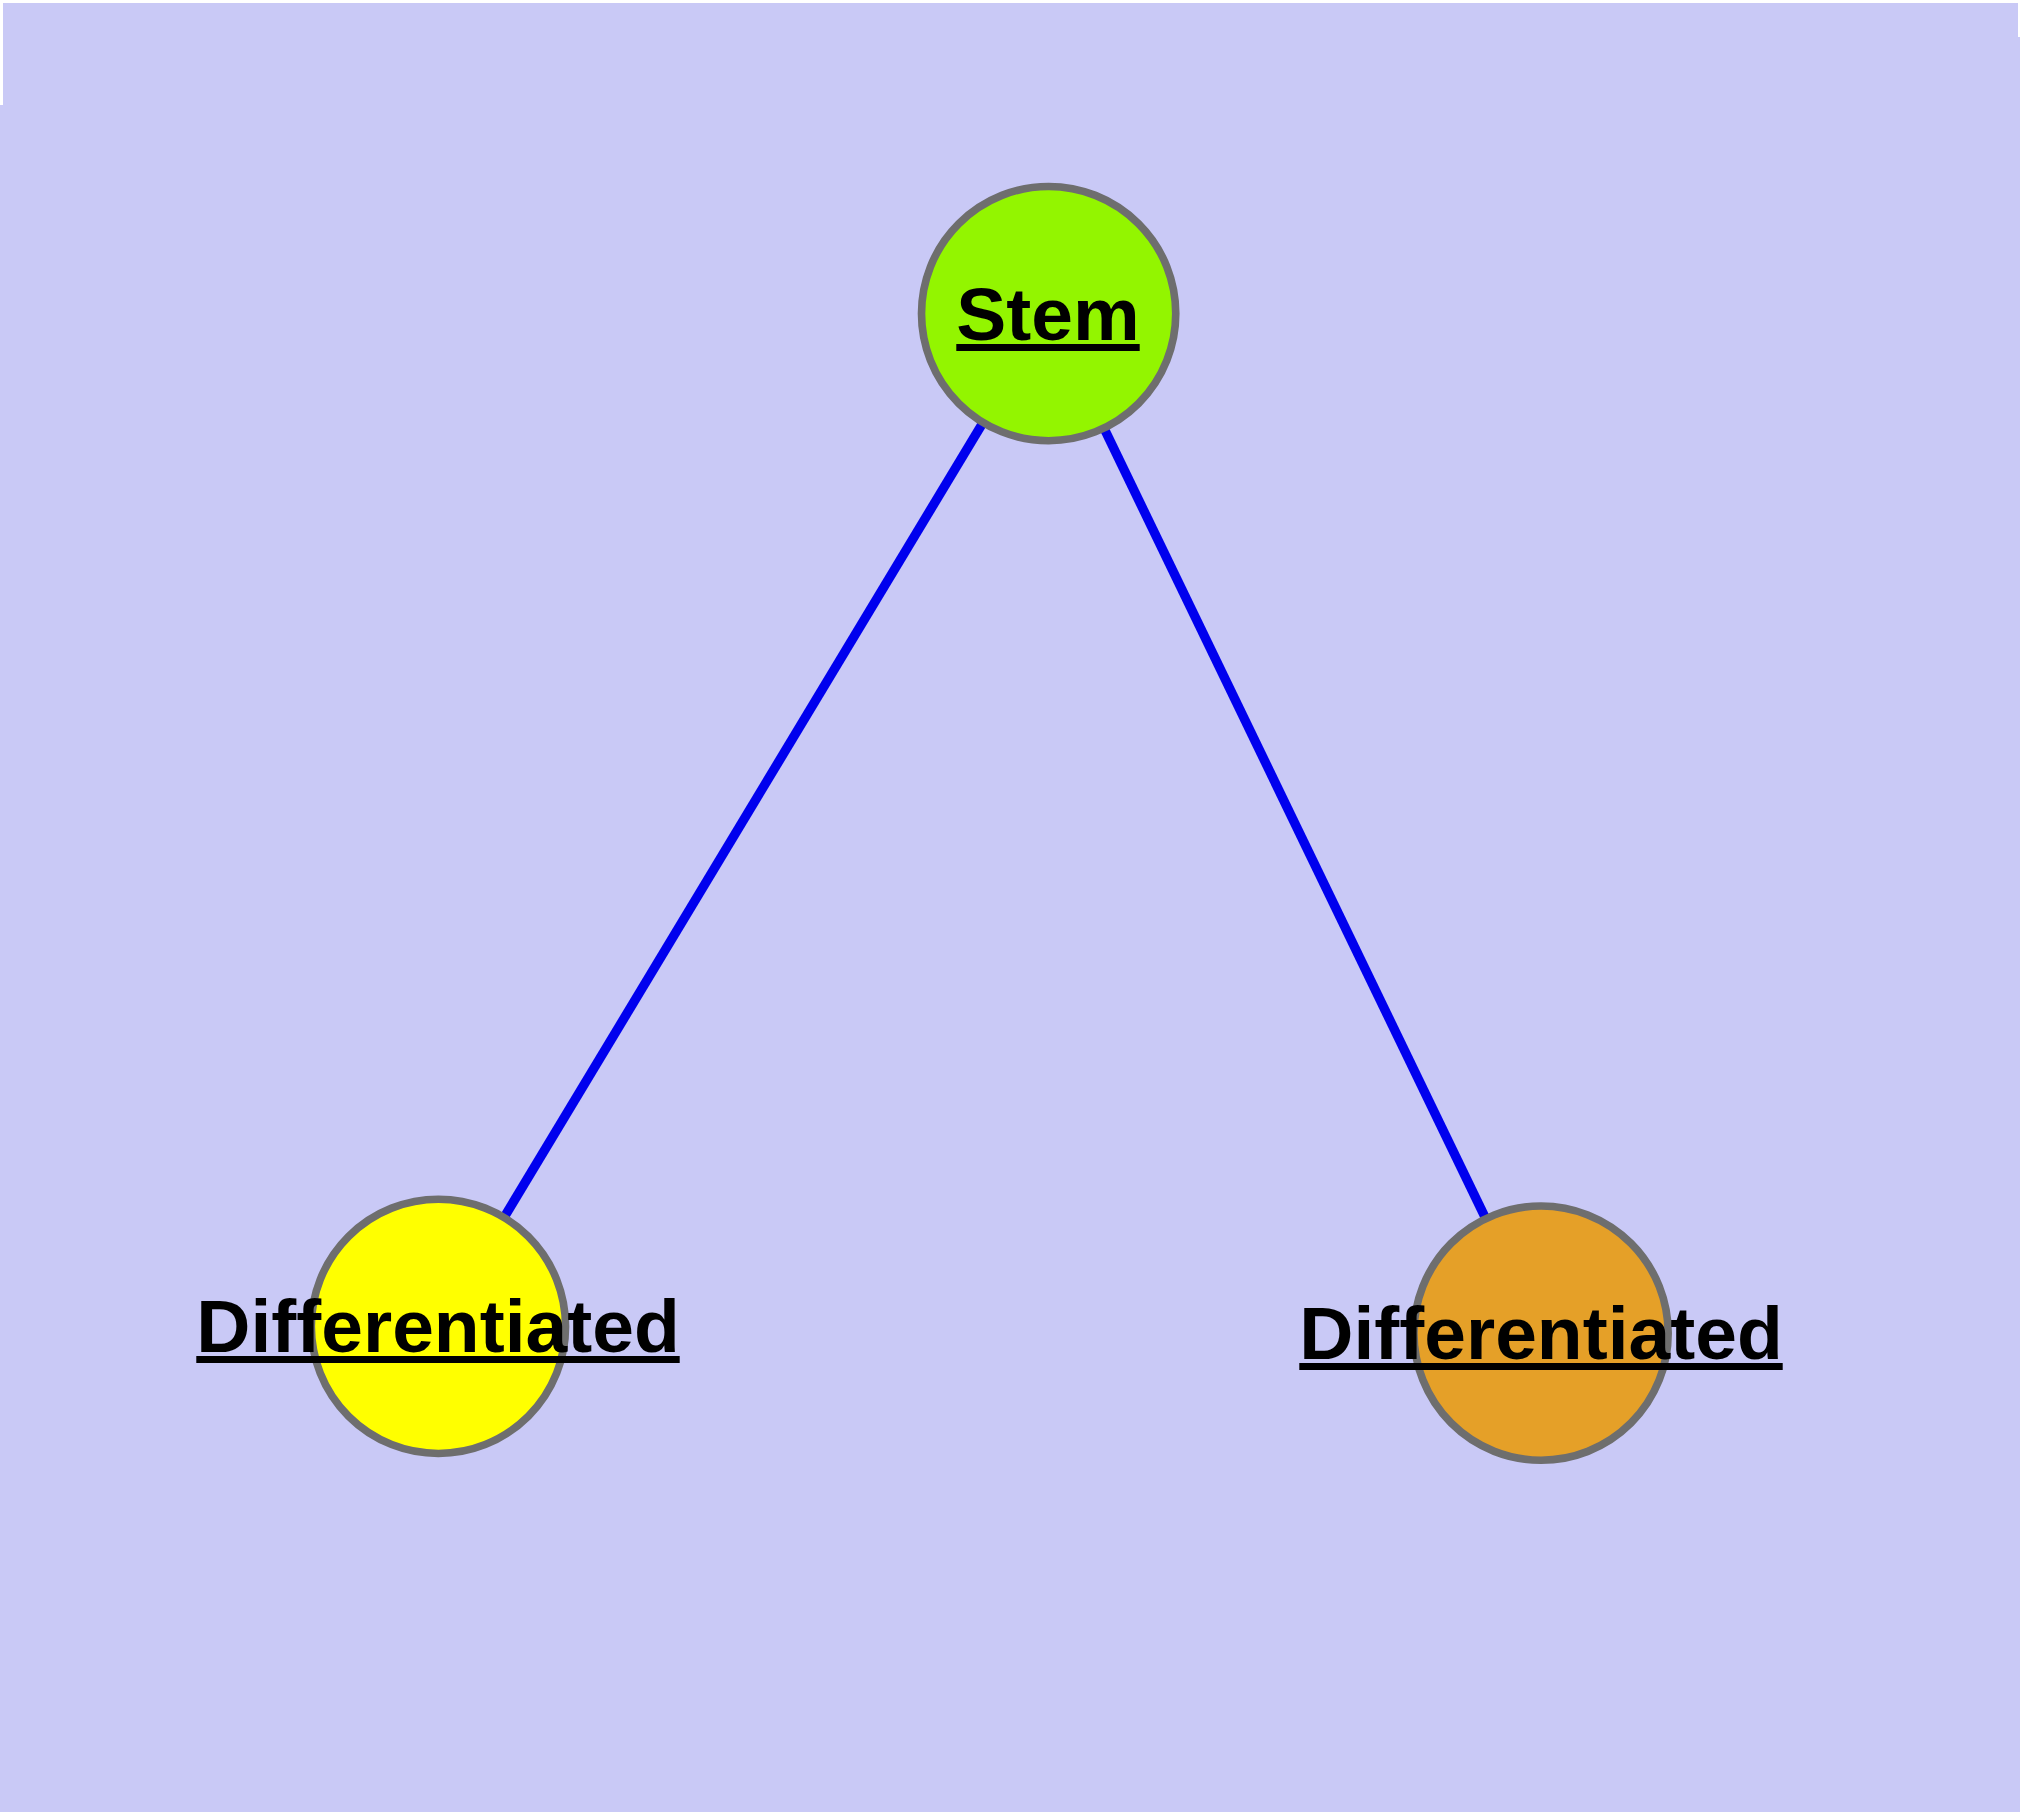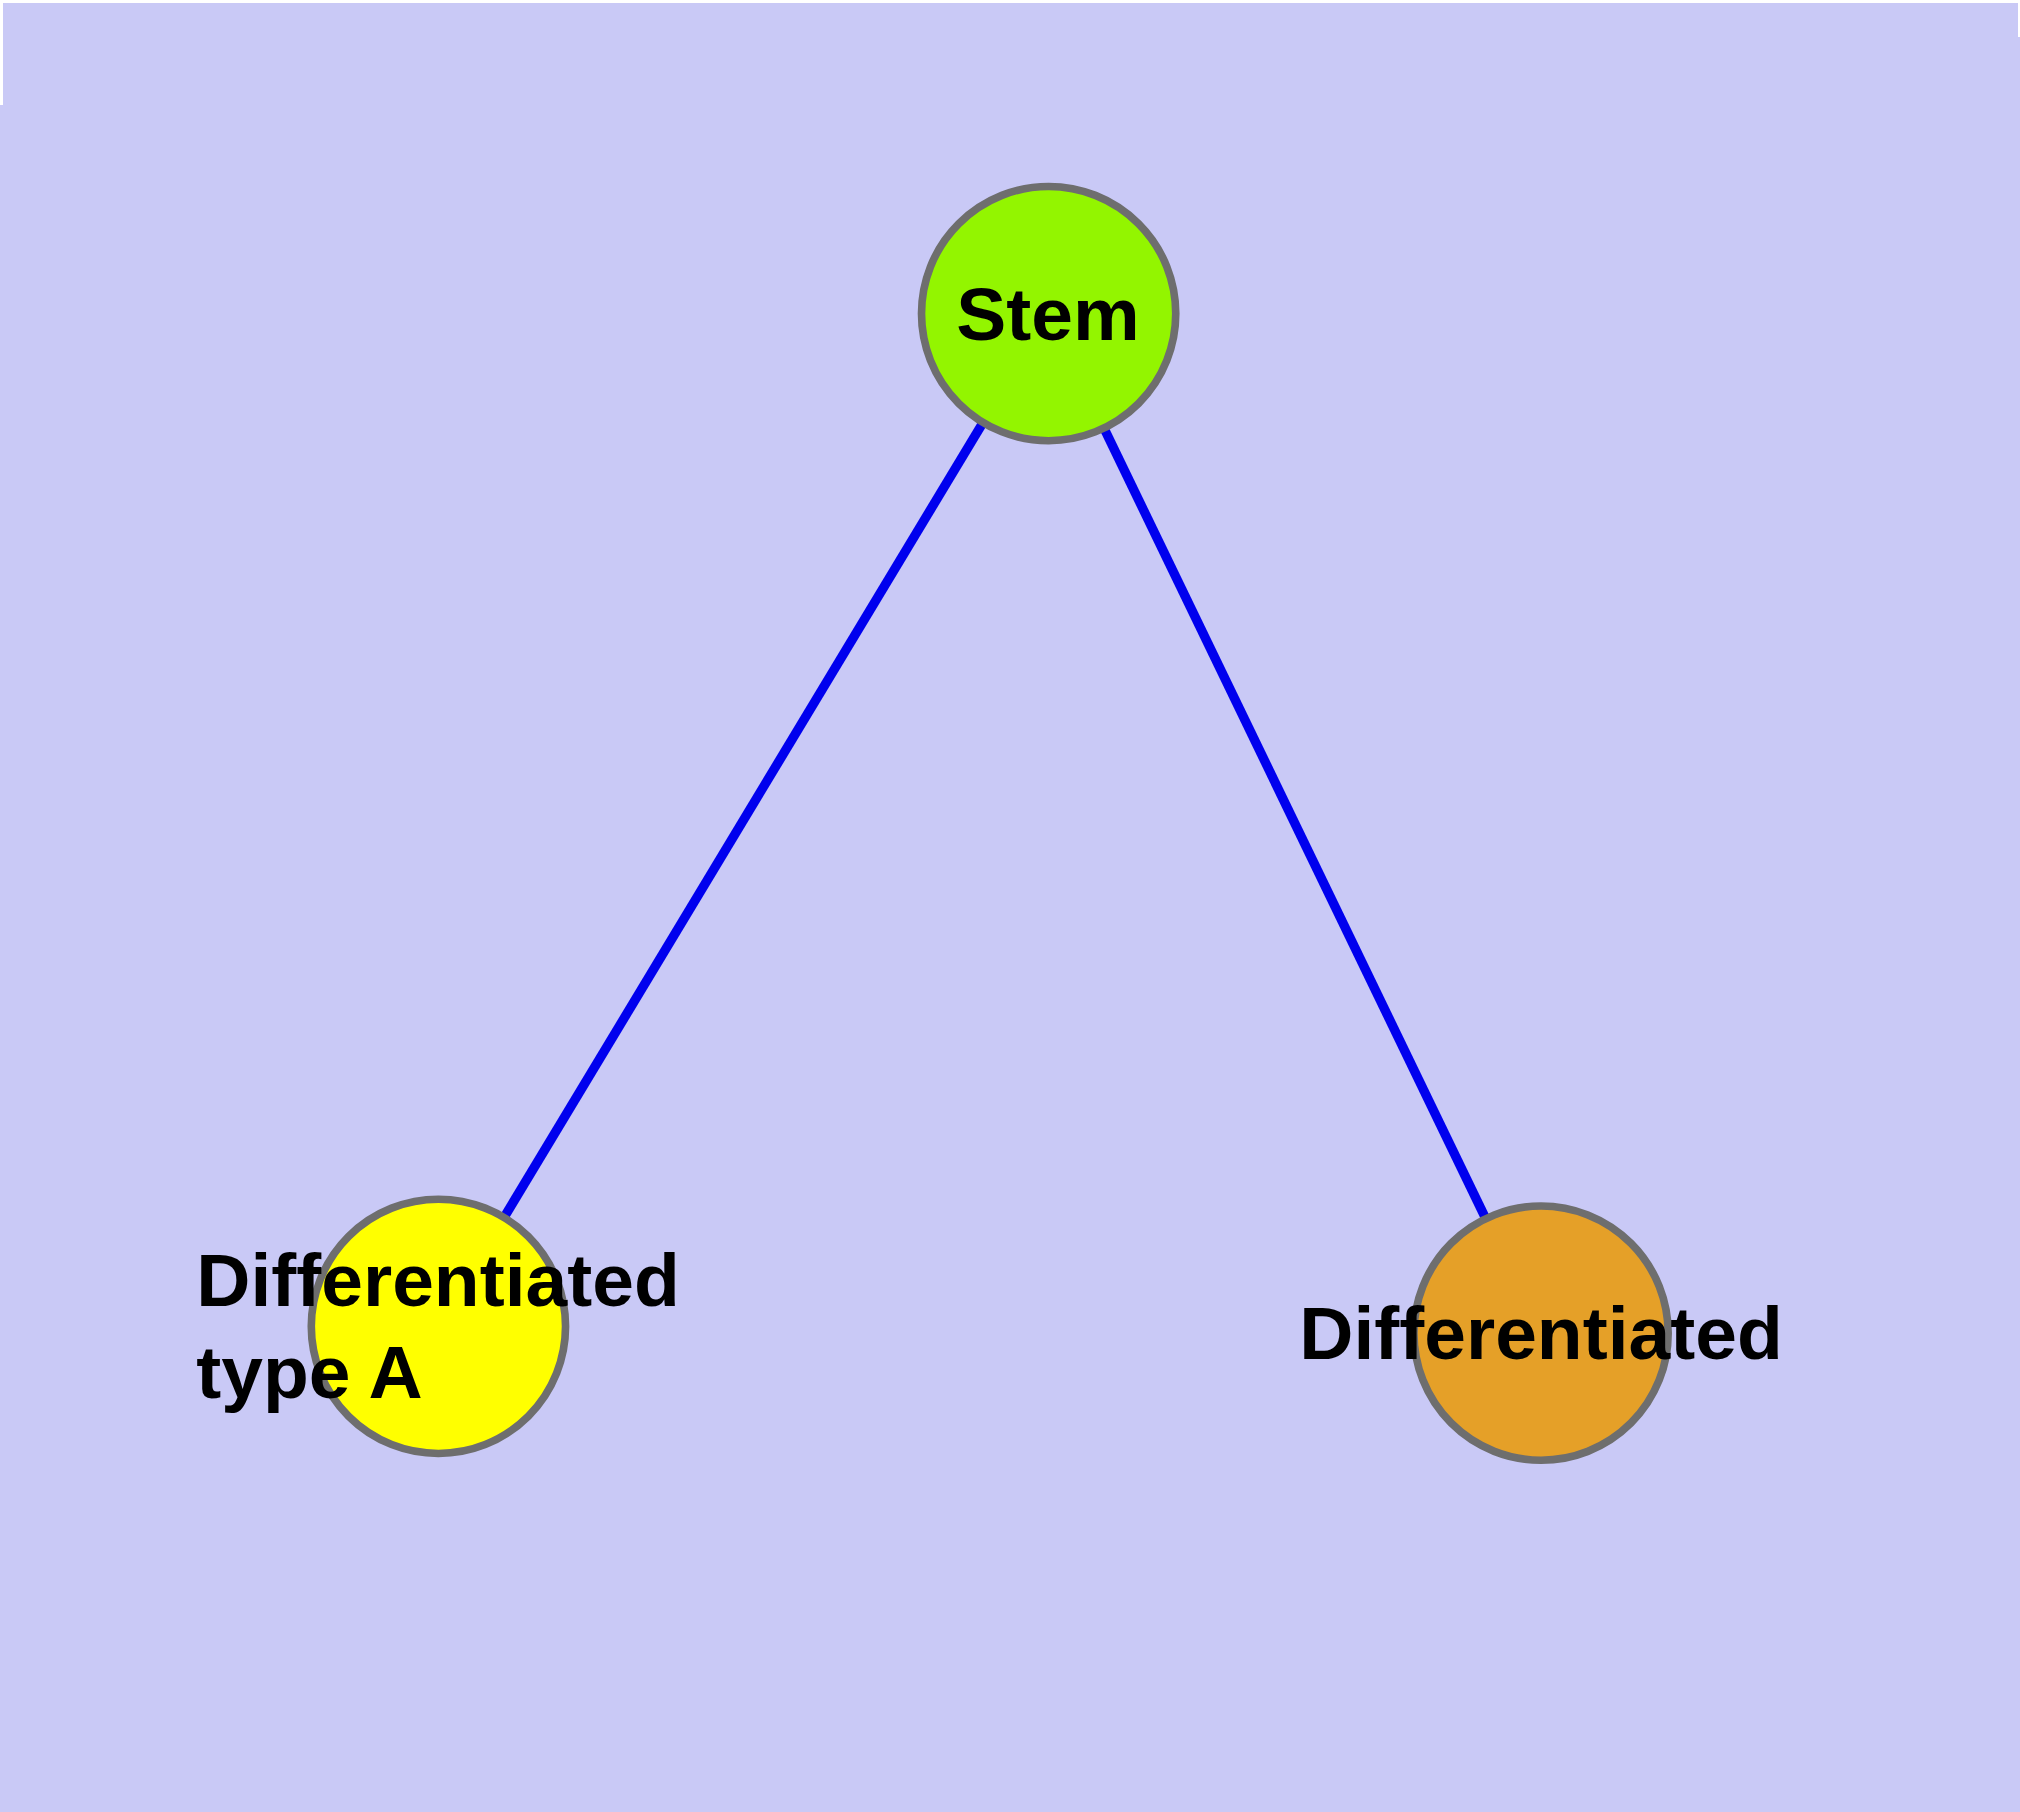--- a/index.html
+++ b/index.html
@@ -37,26 +37,27 @@
   }
   .frame-right {
     position: absolute;
     right: 0; top: 0;
     width: 3.4px; height: 37px;
     background: #FFFFFF;
   }
   .node-label {
     position: absolute;
     transform: translate(-50%, -50%);
-    text-align: left;
+    text-align: right;
     font-size: 75px;
     font-weight: bold;
     line-height: 92px;
     white-space: nowrap;
     color: #000000;
+    text-decoration: underline;
   }
   .label-line {
     display: block;
   }
   .label-line:empty {
     display: none;
   }
 </style>
 </head>
 <body>
@@ -74,20 +75,19 @@
   <div class="frame-left"></div>
   <div class="frame-right"></div>
 
   <div class="node-label" id="label-0" style="left: 1048px; top: 314px; color: rgb(0, 0, 0);">
     <span class="label-line">Stem</span>
 
   </div>
 
   <div class="node-label" id="label-1" style="left: 438px; top: 1326px; color: rgb(0, 0, 0);">
     <span class="label-line">Differentiated</span>
-    <span class="label-line">type A</span>
   </div>
 
   <div class="node-label" id="label-2" style="left: 1541px; top: 1333px; color: rgb(0, 0, 0);">
     <span class="label-line">Differentiated</span>
   </div>
 </div>
 
 
 </body></html>

